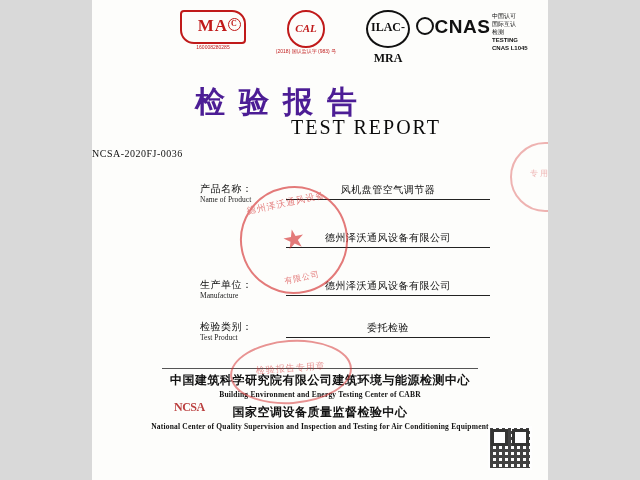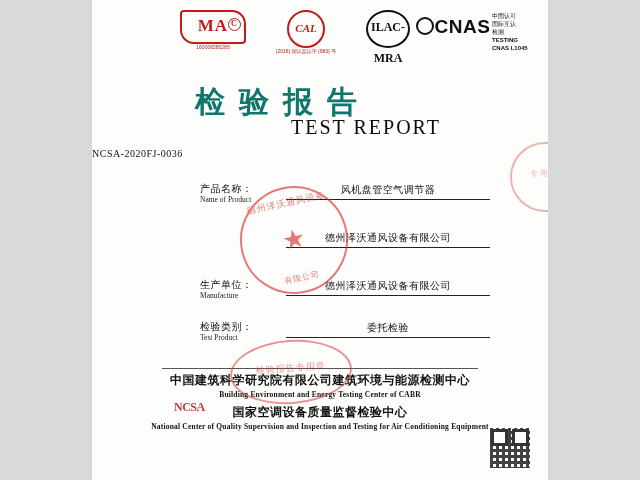--- a/index.html
+++ b/index.html
@@ -141,21 +141,21 @@
 
   
   #title-cn {
     position: absolute;
     left: 0; top: 82px; width: 368px;
     text-align: center;
     font-size: 30px;
     font-weight: bold;
     letter-spacing: 14px;
     text-indent: 14px;
-    color: #0f766e;
+    color: #4c1d95;
     font-family: "Liberation Serif", serif;
   }
   #title-en {
     position: absolute;
     left: 0; top: 116px; width: 548px;
     text-align: center;
     font-size: 20px;
     letter-spacing: 2px;
     color: #0b0b0b;
     font-family: "Liberation Serif", serif;

